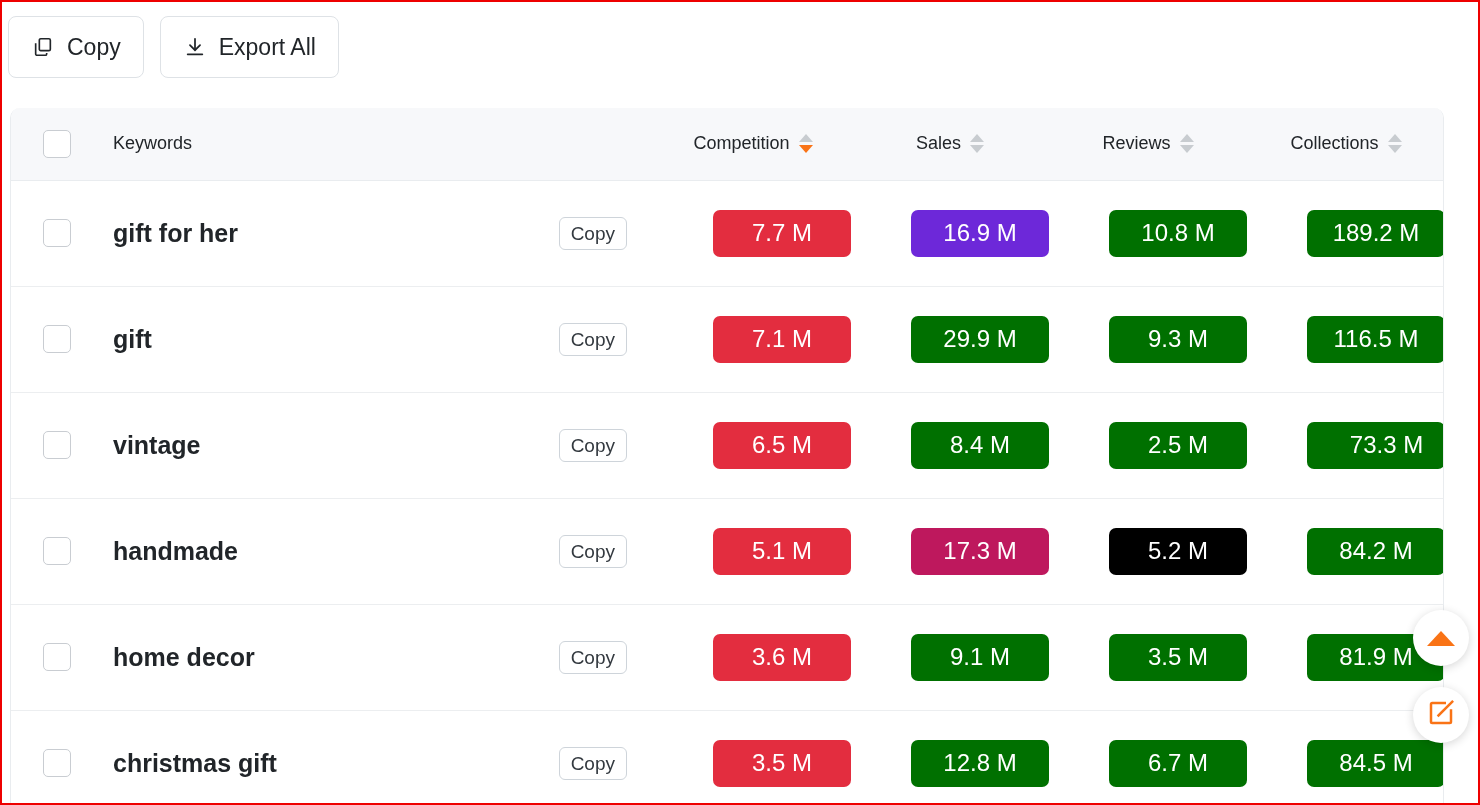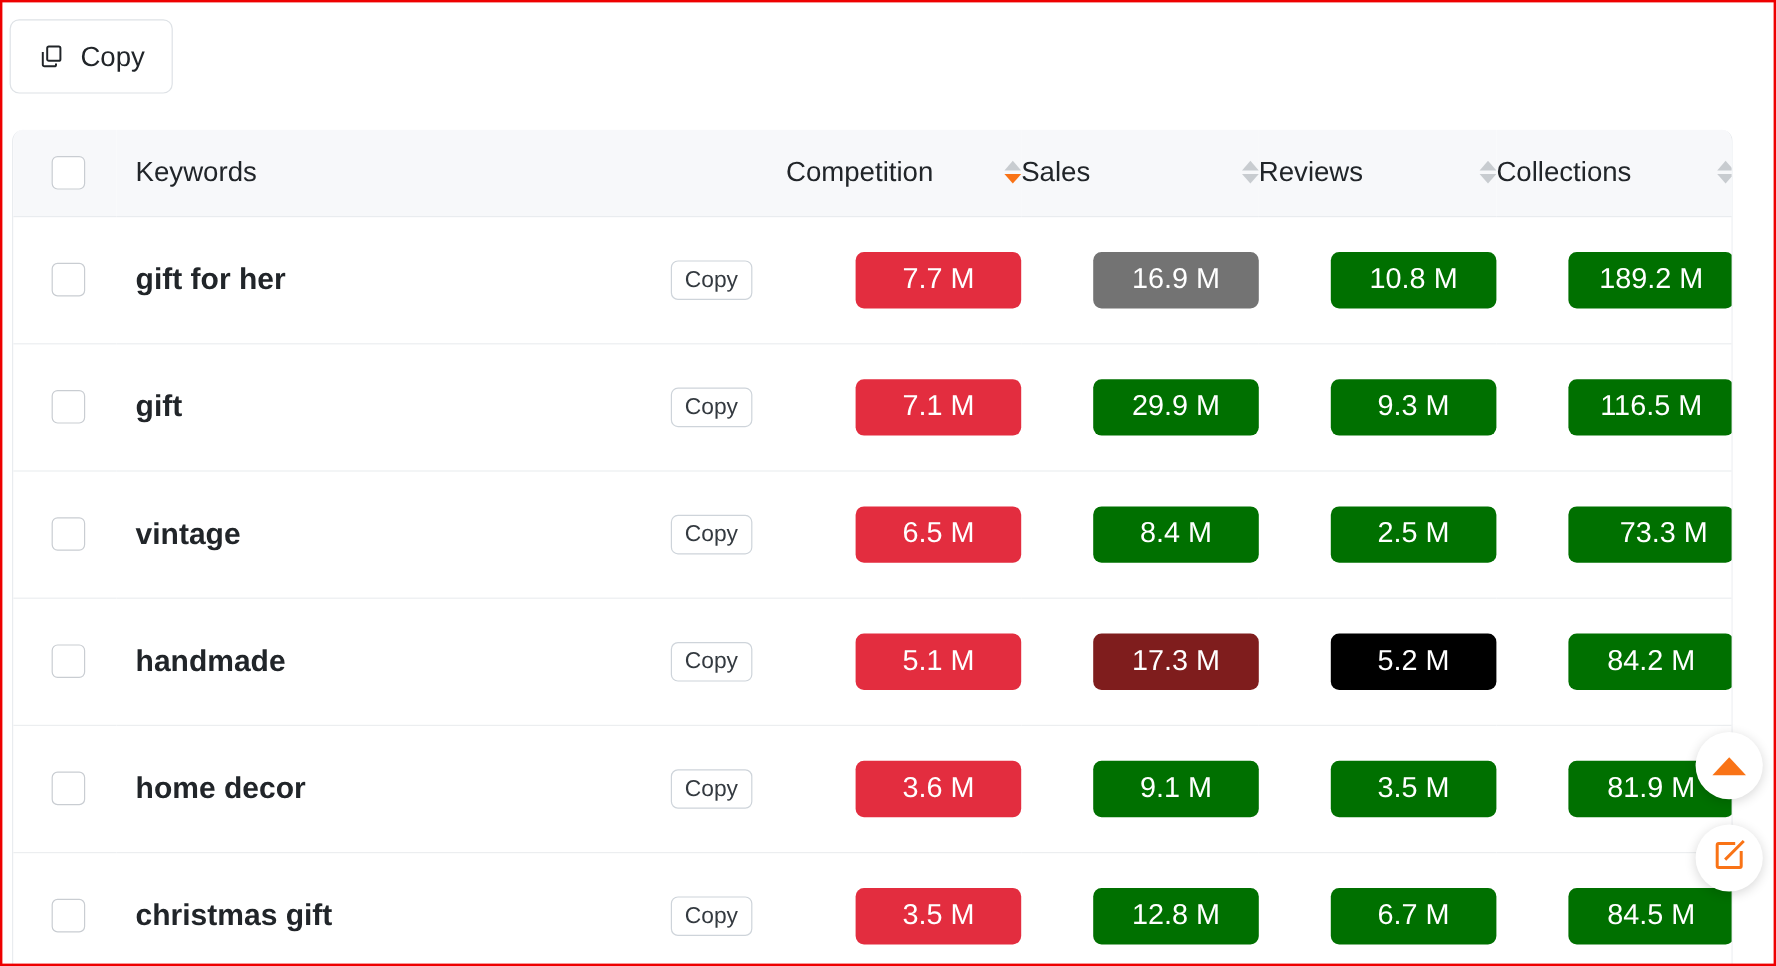--- a/index.html
+++ b/index.html
@@ -78,42 +78,42 @@
 
   table {
     width: 100%;
     border-collapse: collapse;
     table-layout: fixed;
   }
 
   thead tr { background: #f7f8fa; height: 72px; }
   thead th {
     font-weight: normal;
-    font-size: 23px;
+    font-size: 18px;
     color: #212529;
     text-align: left;
     vertical-align: middle;
     padding: 0;
     border-bottom: 1px solid #e9ecef;
   }
 
   .col-check  { width: 86px;  }
   .col-kw     { width: 558px; }
   .col-comp   { width: 196px; }
   .col-sales  { width: 198px; }
   .col-rev    { width: 198px; }
   .col-coll   { width: 198px; }
 
   .th-inner {
     display: flex;
     align-items: center;
     gap: 9px;
     justify-content: flex-start;
   }
-  .th-center { justify-content: space-between; }
+  .th-center { justify-content: center; }
   .th-label { white-space: nowrap; }
 
   
   .sort-arrows {
     display: inline-flex;
     flex-direction: column;
     gap: 3px;
     cursor: pointer;
   }
   .sort-arrows .ar {
@@ -213,20 +213,30 @@
 
 <div id="toolbar">
     <button class="tool-btn">
       <span class="tb-icon">
         <svg width="22" height="22" viewBox="0 0 24 24" fill="none" stroke="#212529" stroke-width="1.8">
           <rect x="8" y="3" width="12" height="13" rx="1.5"></rect>
           <path d="M16 18.5 v1 a1.5 1.5 0 0 1 -1.5 1.5 H5.5 A1.5 1.5 0 0 1 4 19.5 V8"></path>
         </svg>
       </span>
       <span>Copy</span>
+    </button>
+    <button class="tool-btn">
+      <span class="tb-icon">
+        <svg width="22" height="22" viewBox="0 0 24 24" fill="none" stroke="#212529" stroke-width="1.9" stroke-linecap="round">
+          <path d="M12 3 V15"></path>
+          <path d="M6.5 10 L12 15.5 L17.5 10"></path>
+          <path d="M4 20 H20"></path>
+        </svg>
+      </span>
+      <span>Export All</span>
     </button>
   </div>
 
 <div id="table-card">
   <table>
     <colgroup>
       <col class="col-check">
       <col class="col-kw">
       <col class="col-comp">
       <col class="col-sales">
@@ -292,21 +302,21 @@
               <button class="row-copy-btn">Copy</button>
             </div>
           </td>
           <td>
             <div class="metric-cell">
               <span class="badge" style="background: rgb(227, 45, 63);">7.7 M</span>
             </div>
           </td>
           <td>
             <div class="metric-cell">
-              <span class="badge" style="background: #737373;">16.9 M</span>
+              <span class="badge" style="background: #6d28d9;">16.9 M</span>
             </div>
           </td>
           <td>
             <div class="metric-cell">
               <span class="badge" style="background: rgb(0, 112, 0);">10.8 M</span>
             </div>
           </td>
           <td>
             <div class="metric-cell">
               <span class="badge" style="background: rgb(0, 112, 0);">189.2 M</span>
@@ -385,21 +395,21 @@
               <button class="row-copy-btn">Copy</button>
             </div>
           </td>
           <td>
             <div class="metric-cell">
               <span class="badge" style="background: rgb(227, 45, 63);">5.1 M</span>
             </div>
           </td>
           <td>
             <div class="metric-cell">
-              <span class="badge" style="background: #7f1d1d;">17.3 M</span>
+              <span class="badge" style="background: #be185d;">17.3 M</span>
             </div>
           </td>
           <td>
             <div class="metric-cell">
               <span class="badge" style="background: #000000;">5.2 M</span>
             </div>
           </td>
           <td>
             <div class="metric-cell">
               <span class="badge" style="background: rgb(0, 112, 0);">84.2 M</span>

